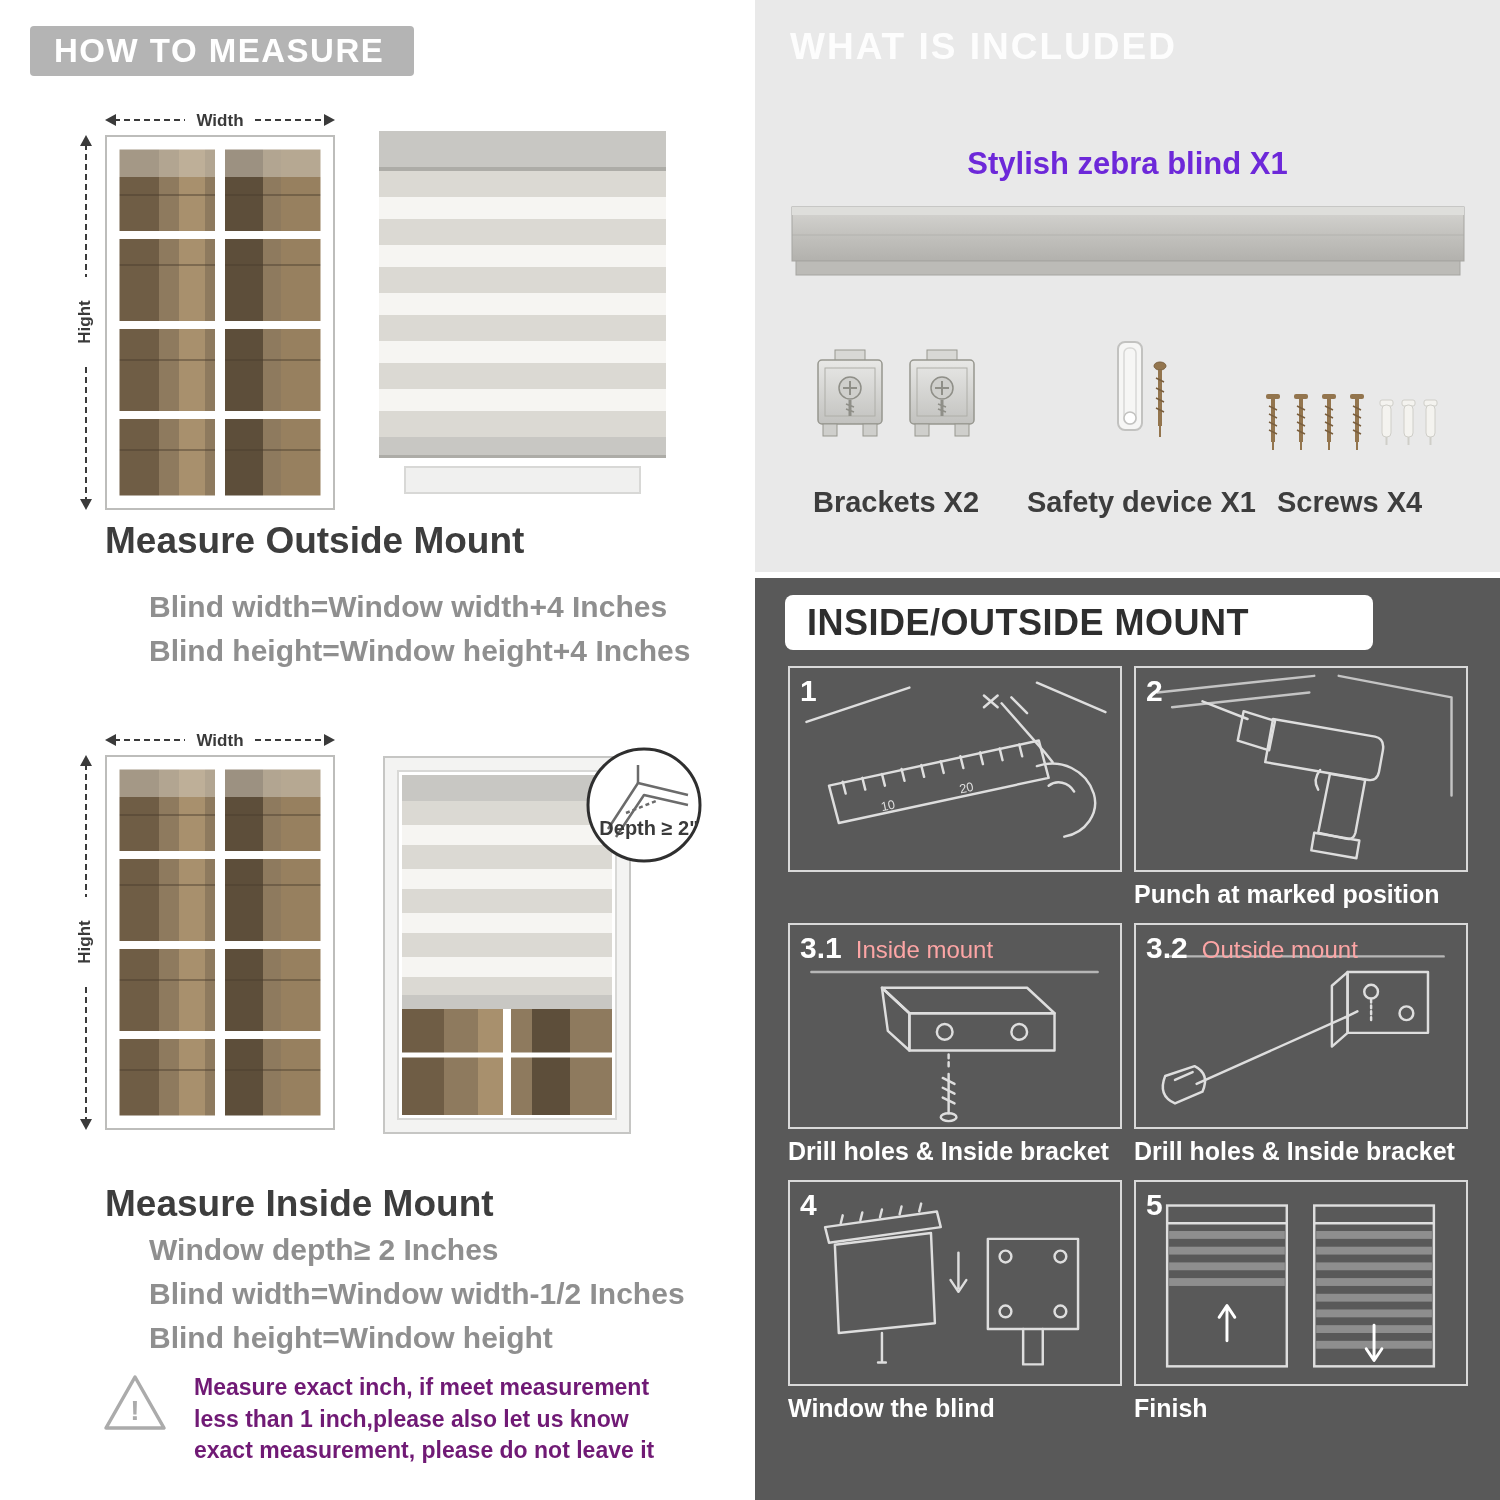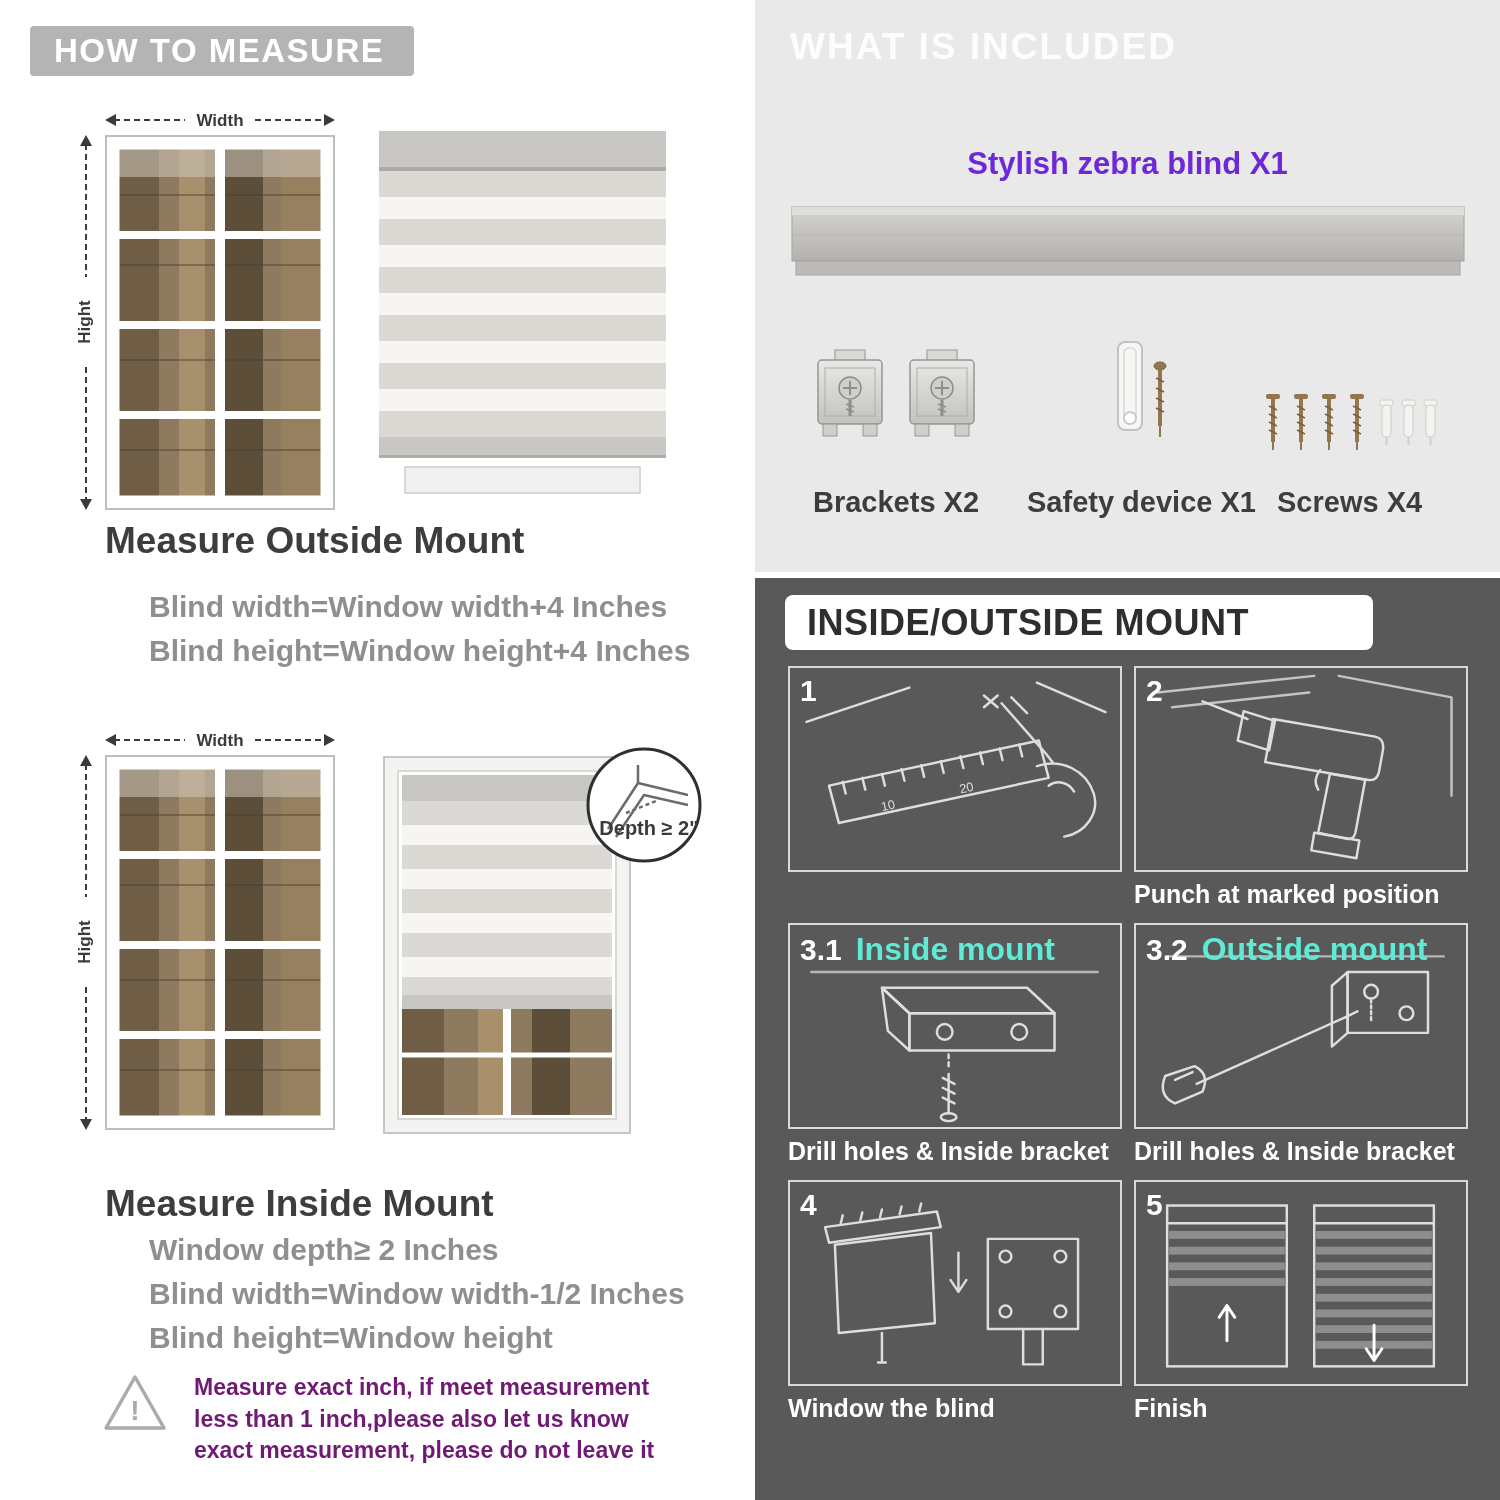--- a/index.html
+++ b/index.html
@@ -47,21 +47,21 @@
   
   .right-bottom { position:absolute; left:755px; top:578px; width:745px; height:922px; background:#595959; }
   .mount-header { position:absolute; left:30px; top:17px; width:588px; height:55px; background:#ffffff;
     border-radius:8px; display:flex; align-items:center; padding-left:22px; color:#2e2e2e;
     font-size:36px; font-weight:bold; letter-spacing:0.5px; }
   .steps { position:absolute; left:33px; top:88px; width:682px; display:grid;
     grid-template-columns:334px 334px; column-gap:12px; row-gap:14px; }
   .step-box { position:relative; height:206px; border:2px solid #d9d9d9; overflow:hidden; }
   .step-head { position:absolute; top:6px; left:10px; display:flex; align-items:baseline; gap:14px; z-index:2; }
   .step-num { color:#ffffff; font-size:30px; font-weight:bold; }
-  .step-label { color:#5eead4; font-size:32px; font-weight:bold; }
+  .step-label { color:#fca5a5; font-size:24px; font-weight:normal; }
   .step-box svg { position:absolute; inset:0; width:100%; height:100%; }
   .step-caption { margin-top:8px; color:#ffffff; font-size:25px; font-weight:bold; }
 </style>
 </head>
 <body>
 
 <section>
 
   <div class="pill-header">
     <span>HOW TO MEASURE</span>

